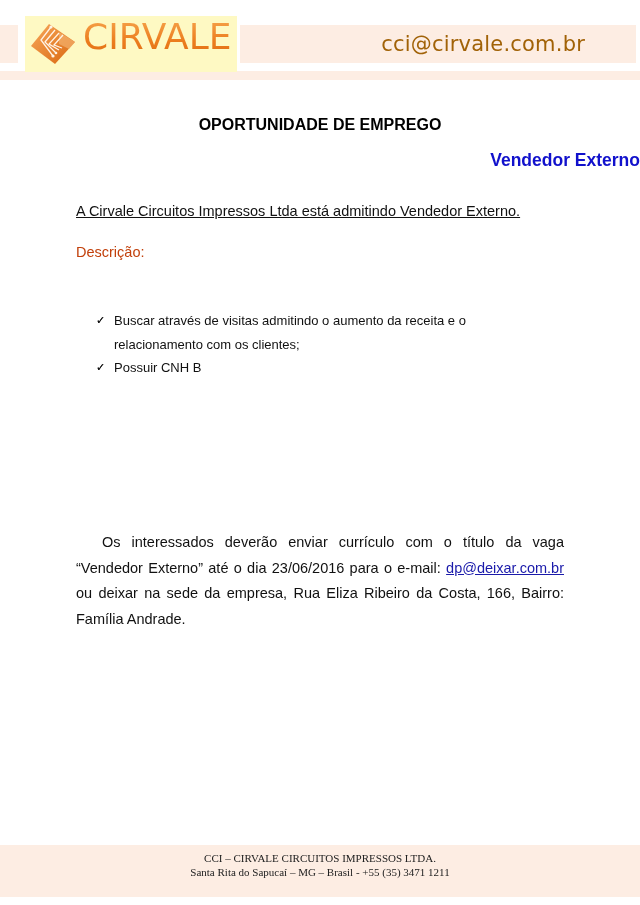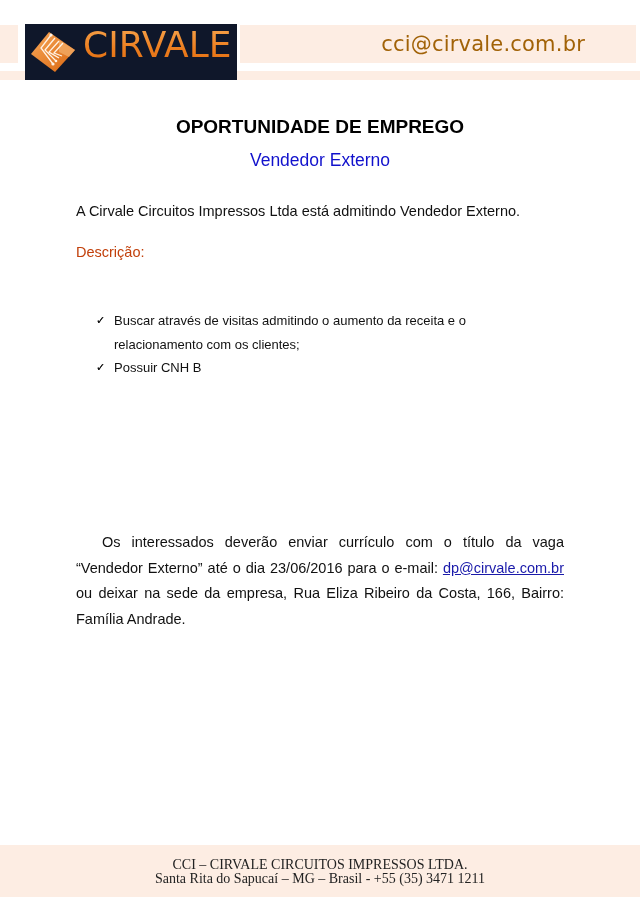--- a/index.html
+++ b/index.html
@@ -38,23 +38,23 @@
       position: absolute;
       right: 55px; top: 32px;
       font-family: "DejaVu Sans", sans-serif;
       font-size: 21px;
       color: #a16207;
       letter-spacing: 0.2px;
     }
     
     .logo {
       position: absolute;
-      left: 25px; top: 24px;
+      left: 25px; top: 16px;
       width: 212px; height: 56px;
-      background: #0f172a;
+      background: #fef9c3;
     }
     .logo-icon {
       position: absolute;
       left: 4px; top: 6px;
       width: 48px; height: 44px;
     }
     .logo-word {
       position: absolute;
       left: 58px; top: 1px;
       font-family: "DejaVu Sans", sans-serif;
@@ -76,37 +76,38 @@
       color: #8a8a8a;
       letter-spacing: 1.4px;
     }
     
     .title {
       position: absolute;
       left: 0; top: 116px;
       width: 640px;
       text-align: center;
       font-weight: bold;
-      font-size: 19px;
+      font-size: 16px;
       color: #000000;
     }
     .subtitle {
       position: absolute;
       left: 0; top: 150px;
       width: 640px;
-      text-align: center;
-      font-weight: normal;
+      text-align: right;
+      font-weight: bold;
       font-size: 17.5px;
       color: #1111cc;
     }
     .intro {
       position: absolute;
       left: 76px; top: 203px;
       font-size: 14.5px;
       color: #111111;
+      text-decoration: underline;
     }
     .desc-label {
       position: absolute;
       left: 76px; top: 244px;
       font-size: 14.5px;
       color: #c2410c;
     }
     .bullets {
       position: absolute;
       left: 96px; top: 309px;
@@ -142,24 +143,24 @@
       text-decoration: underline;
     }
     
     .footer {
       position: absolute;
       left: 0; top: 845px;
       width: 640px; height: 52px;
       background: #fdede3;
       text-align: center;
       font-family: "Liberation Serif", serif;
-      font-size: 14px;
+      font-size: 11px;
       line-height: 13.5px;
       color: #222222;
-      padding-top: 13px;
+      padding-top: 7px;
       box-sizing: border-box;
     }
   </style>
 </head>
 <body>
 
 <div class="band-left"></div>
 <div class="band-right"></div>
 <div class="band-thin"></div>
 
@@ -207,18 +208,18 @@
   </li>
   <li>
     <span class="check">✓</span>
   </li>
   <li>
     <span class="check">✓</span>
     <span>Possuir CNH B</span>
   </li>
 </ul>
 
-<div class="para"><span class="indent"></span><span>Os interessados deverão enviar currículo com o título da vaga “Vendedor Externo” até o dia 23/06/2016 para o e-mail: </span><a href="dp@cirvale.com.br">dp@cirvale.com.br</a><span> ou deixar na sede da empresa, Rua Eliza Ribeiro da Costa, 166, Bairro: Família Andrade.</span></div>
+<div class="para"><span class="indent"></span><span>Os interessados deverão enviar currículo com o título da vaga “Vendedor Externo” até o dia 23/06/2016 para o e-mail: </span><a href="dp@cirvale.com.br">dp@deixar.com.br</a><span> ou deixar na sede da empresa, Rua Eliza Ribeiro da Costa, 166, Bairro: Família Andrade.</span></div>
 
 <div class="footer">
   <div>CCI – CIRVALE CIRCUITOS IMPRESSOS LTDA.</div>
   <div>Santa Rita do Sapucaí – MG – Brasil - +55 (35) 3471 1211</div>
 </div>
 
 </body></html>

